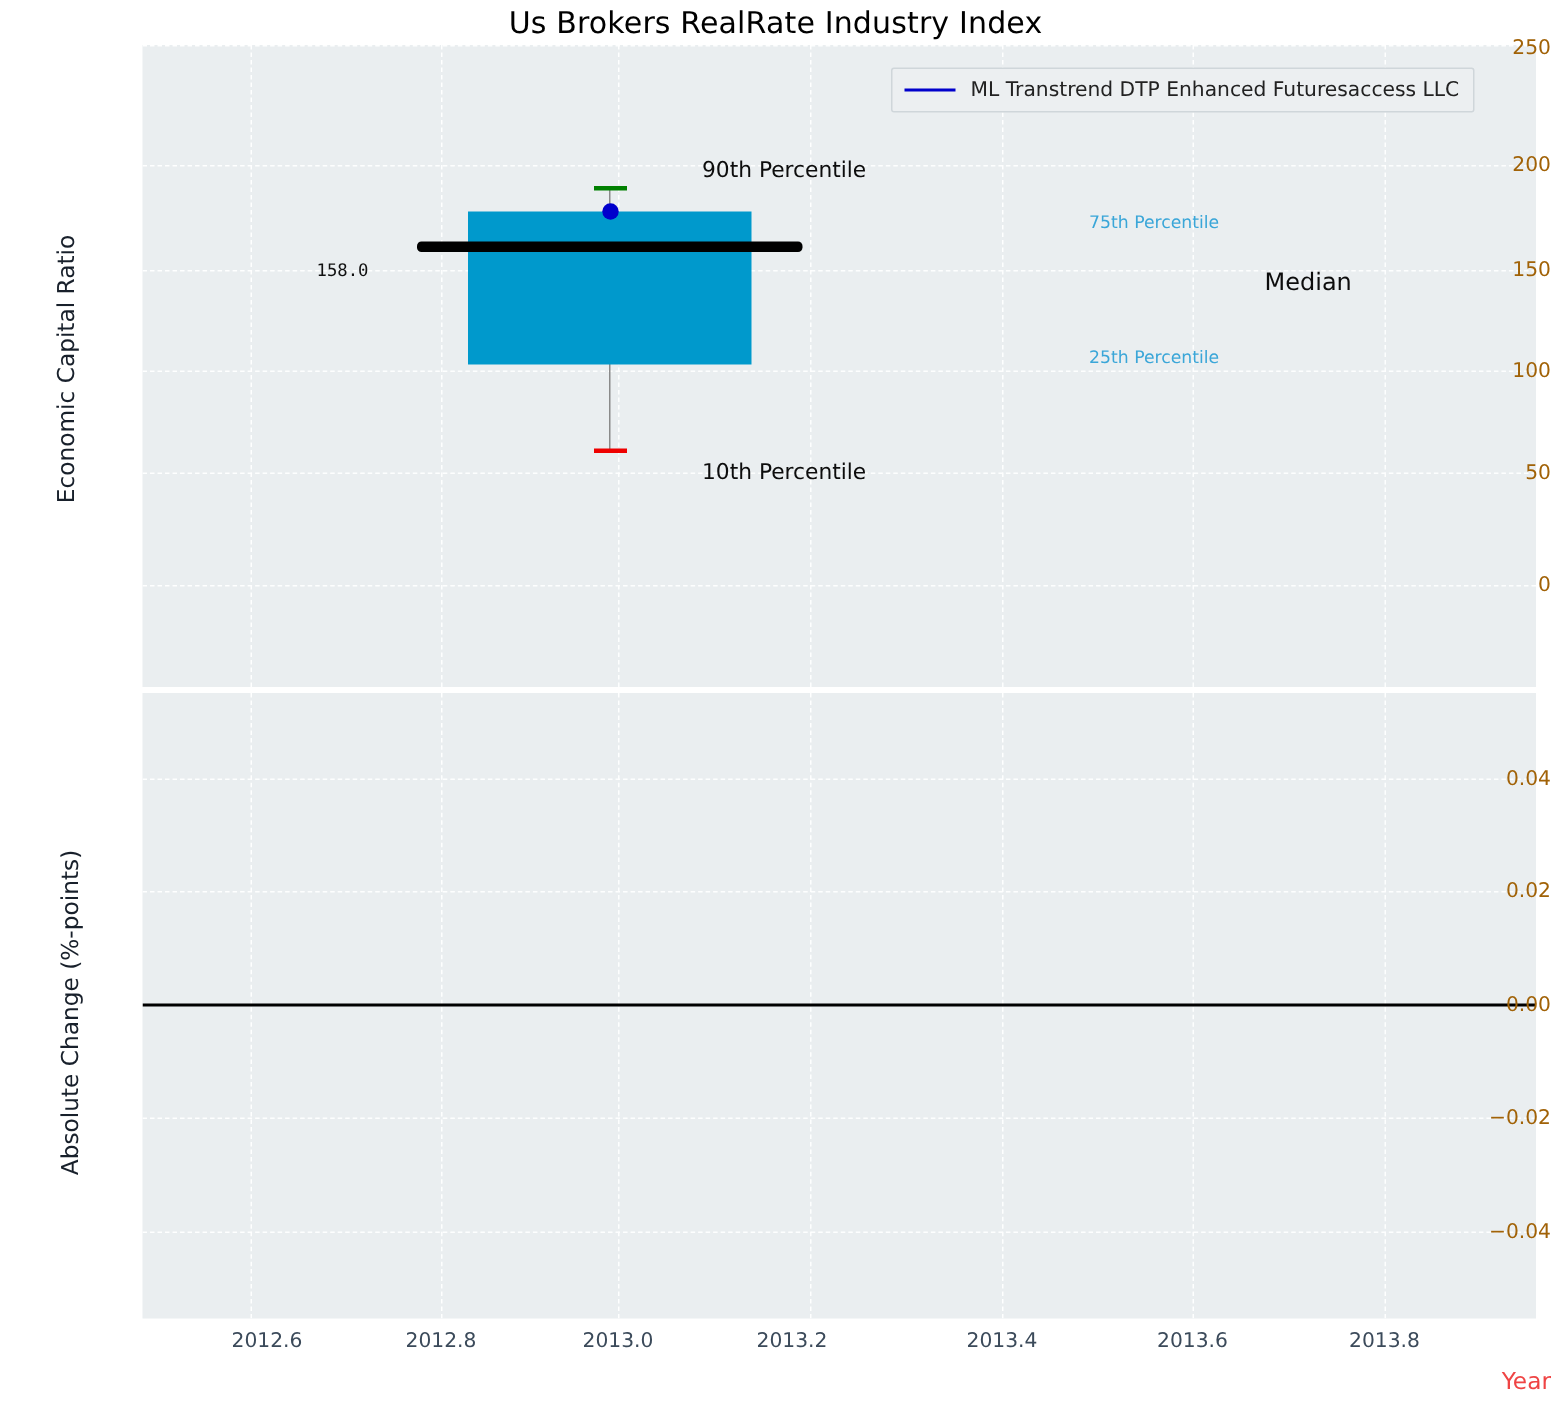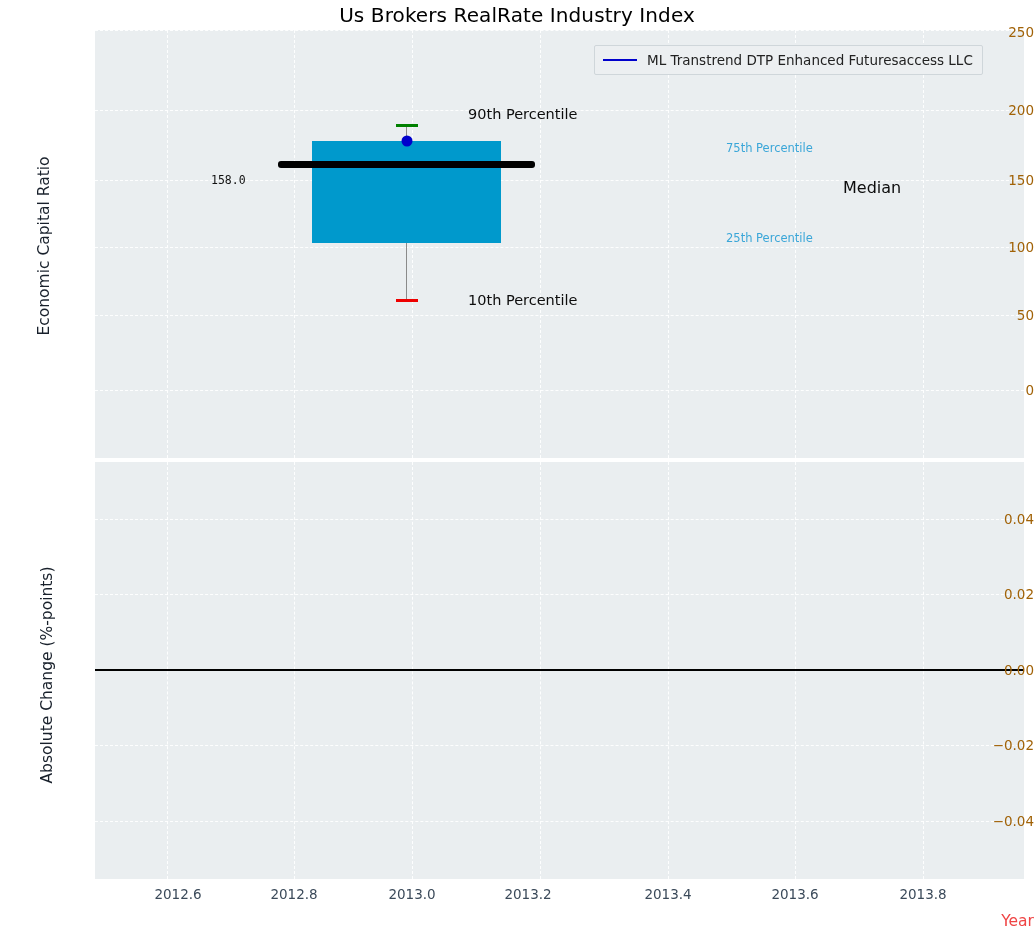--- a/index.html
+++ b/index.html
@@ -252,21 +252,21 @@
     <div class="value-label" style="left:116px; top:143px;">158.0</div>
 
     <div class="annot annot-dark" style="left:373px; top:76px;">90th Percentile</div>
 
     <div class="annot annot-blue" style="left:631px; top:111px;">75th Percentile</div>
 
     <div class="annot annot-dark" style="left:748px; top:128px; font-size:16px;margin-top:20px;">Median</div>
 
     <div class="annot annot-blue" style="left:631px; top:201px;">25th Percentile</div>
 
-    <div class="annot annot-dark" style="left:373px; top:262px;">10th Percentile</div>
+    <div class="annot annot-dark" style="left:373px; top:277px;">10th Percentile</div>
   </div>
 
   <div class="panel" id="panel-bottom">
 
     <div class="gl-h" style="top:57px;"></div>
     <div class="gl-h" style="top:132px;"></div>
     <div class="gl-h" style="top:283px;"></div>
     <div class="gl-h" style="top:359px;"></div>
 
     <div class="gl-v" style="left:72px;"></div>

